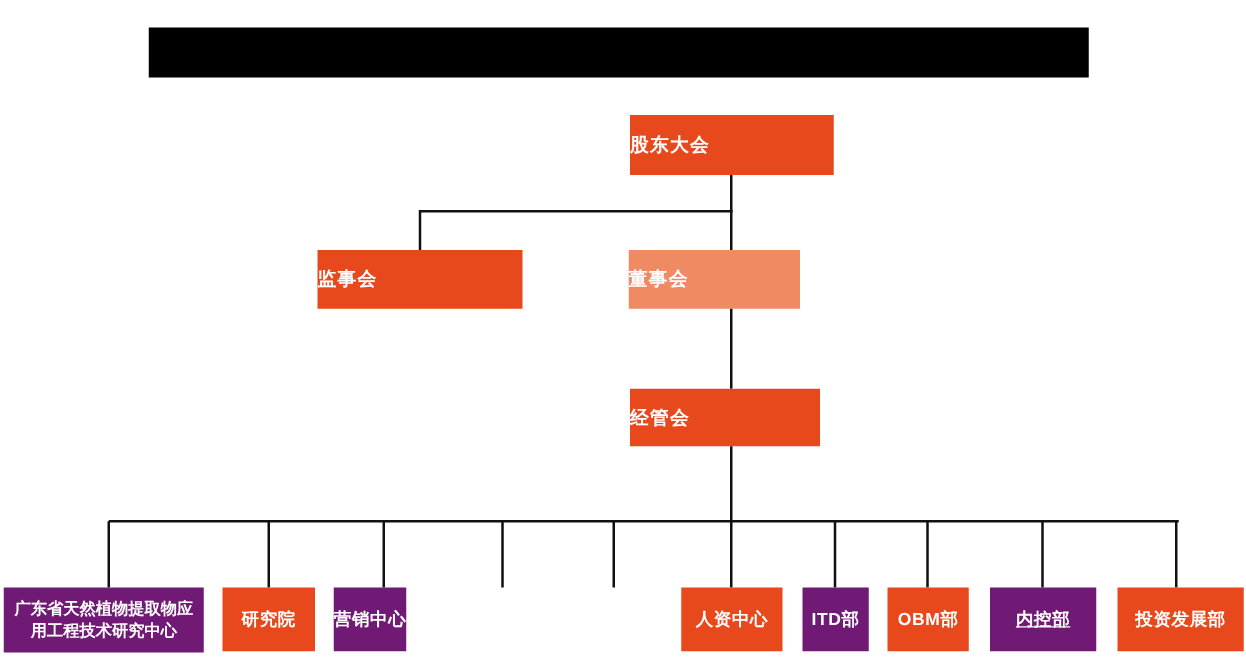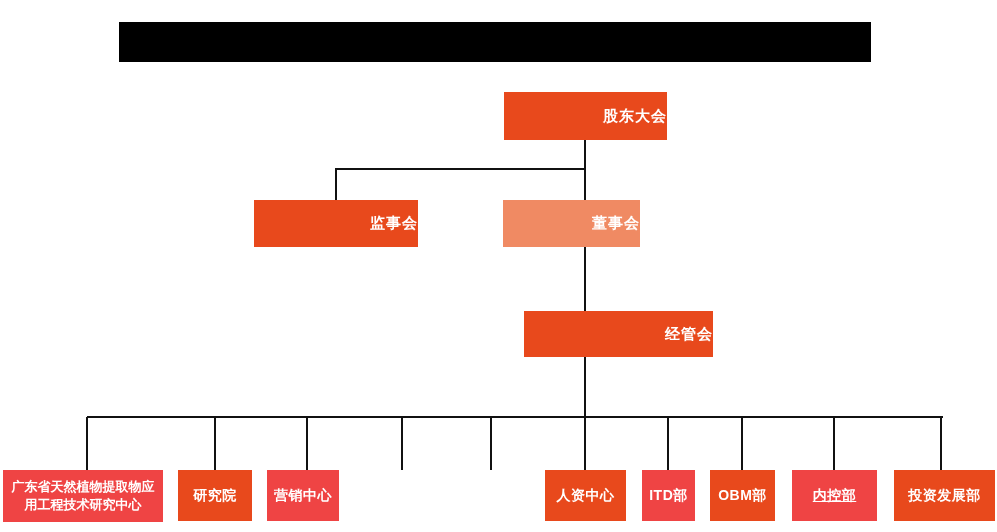--- a/index.html
+++ b/index.html
@@ -20,21 +20,21 @@
     left: 119px;
     top: 22px;
     width: 752px;
     height: 40px;
     background: #000000;
   }
   .node {
     position: absolute;
     display: flex;
     align-items: center;
-    justify-content: flex-end;
+    justify-content: flex-start;
     text-align: center;
     color: #ffffff;
     font-weight: bold;
     font-size: 15px;
     letter-spacing: 1px;
     box-sizing: border-box;
   }
   .node.dark  { background: #e8491c; }
   .node.light { background: #f08a63; }
   .dept {
@@ -45,21 +45,21 @@
     align-items: center;
     justify-content: center;
     text-align: center;
     color: #ffffff;
     font-weight: bold;
     font-size: 14px;
     letter-spacing: 0.5px;
     box-sizing: border-box;
   }
   .dept.dark  { background: #e8491c; }
-  .dept.light { background: #ef4444; }
+  .dept.light { background: #701a75; }
   .dept.small {
     font-size: 13px;
     letter-spacing: 0;
     line-height: 1.35;
     padding: 0 6px;
   }
   .line {
     position: absolute;
     background: #111111;
   }
@@ -83,21 +83,21 @@
 
   <div class="node dark" style="left:254px; top:200px; width:164px; height:47px;">
     <span>监事会</span>
   </div>
   <div class="node light" style="left:503px; top:200px; width:137px; height:47px;">
     <span>董事会</span>
   </div>
 
   <div class="line vline" style="left:584px; top:247px; height:64px;"></div>
 
-  <div class="node dark" style="left:524px; top:311px; width:189px; height:46px;">
+  <div class="node dark" style="left:504px; top:311px; width:152px; height:46px;">
     <span>经管会</span>
   </div>
 
   <div class="line vline" style="left:584px; top:357px; height:60px;"></div>
   <div class="line hline" style="left:87px; top:416px; width:856px;"></div>
 
   <div class="line vline" style="left:86px;  top:417px; height:53px;"></div>
   <div class="line vline" style="left:214px; top:417px; height:53px;"></div>
   <div class="line vline" style="left:306px; top:417px; height:53px;"></div>
   <div class="line vline" style="left:401px; top:417px; height:53px;"></div>
@@ -107,21 +107,21 @@
   <div class="line vline" style="left:741px; top:417px; height:53px;"></div>
   <div class="line vline" style="left:833px; top:417px; height:53px;"></div>
   <div class="line vline" style="left:940px; top:417px; height:53px;"></div>
 
   <div class="dept light small" style="left:3px; width:160px; height:52px;">
     <span>广东省天然植物提取物应用工程技术研究中心</span>
   </div>
   <div class="dept dark" style="left:178px; width:74px;">
     <span>研究院</span>
   </div>
-  <div class="dept light" style="left:267px; width:72px;text-align:right;">
+  <div class="dept light" style="left:267px; width:58px;text-align:right;">
     <span>营销中心</span>
   </div>
   <div class="dept dark" style="left:545px; width:81px;">
     <span>人资中心</span>
   </div>
   <div class="dept light" style="left:642px; width:53px;">
     <span>ITD部</span>
   </div>
   <div class="dept dark" style="left:710px; width:65px;">
     <span>OBM部</span>

